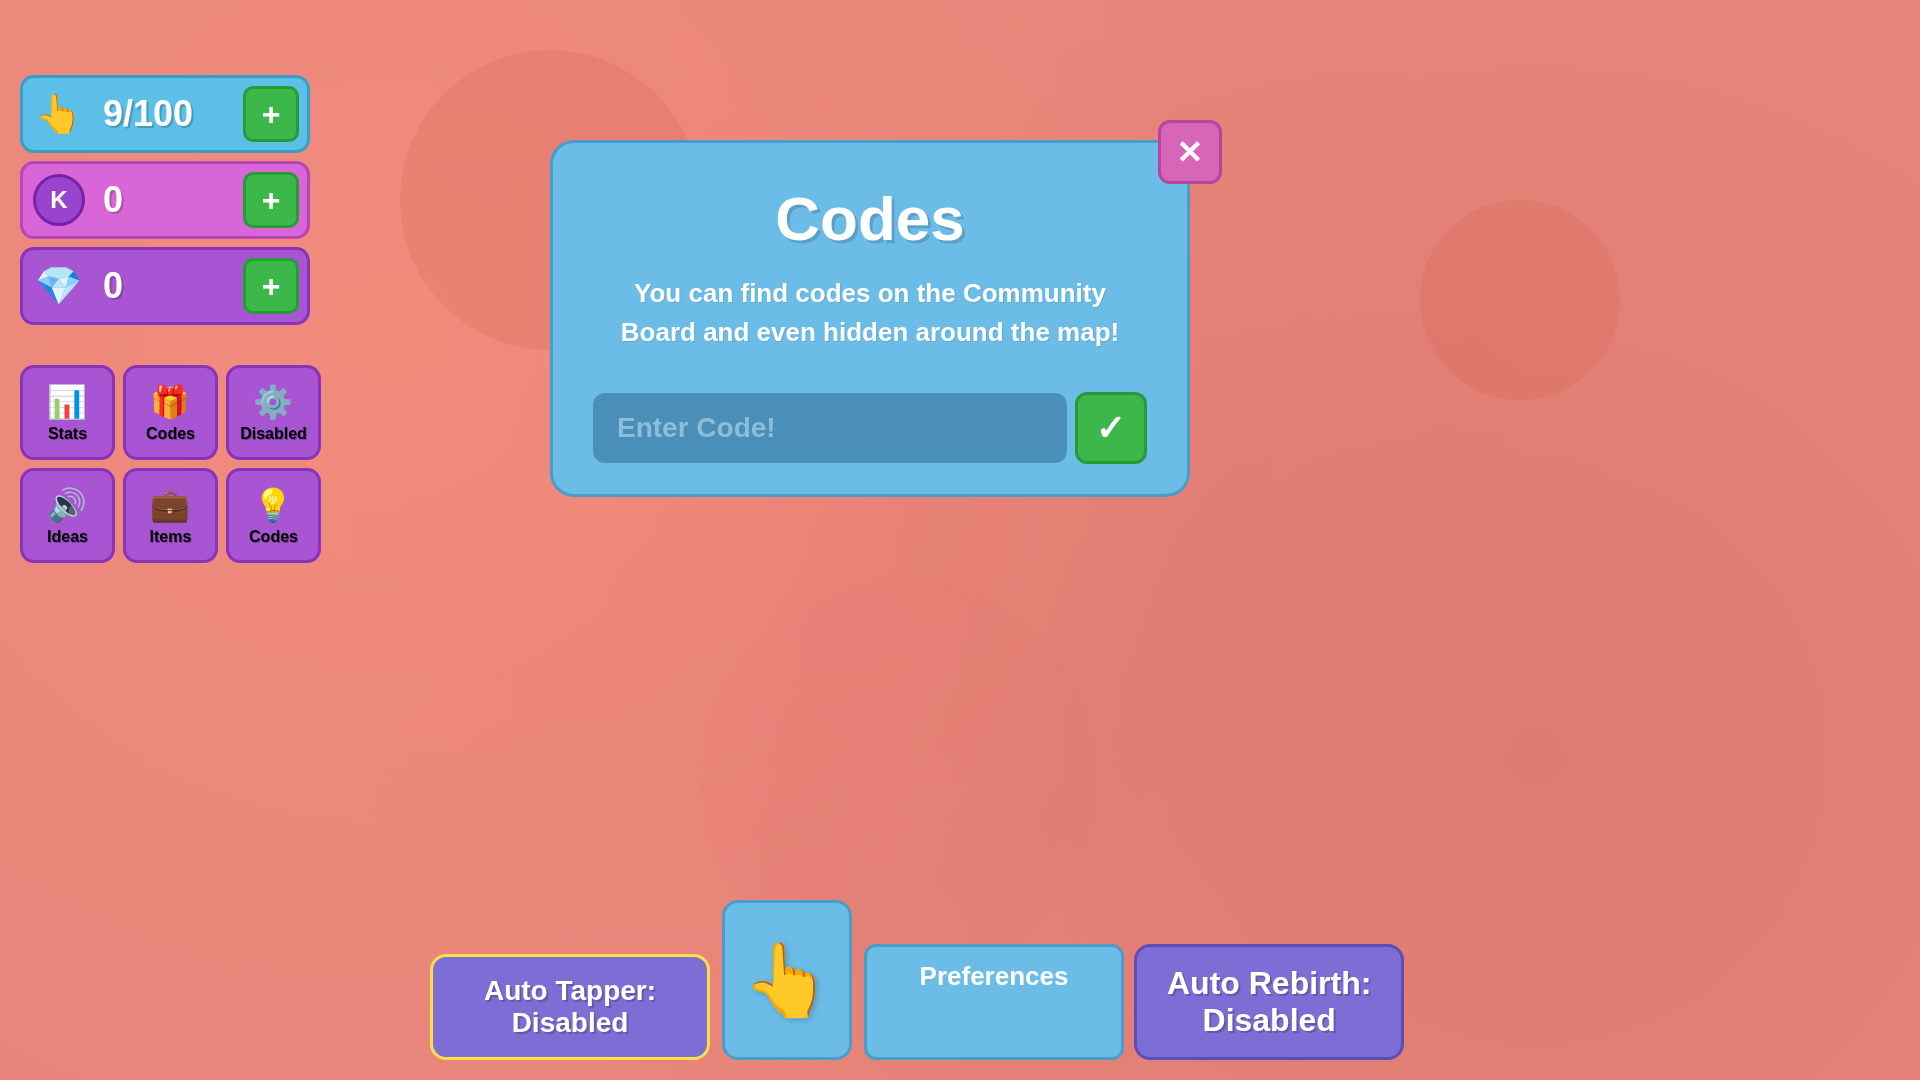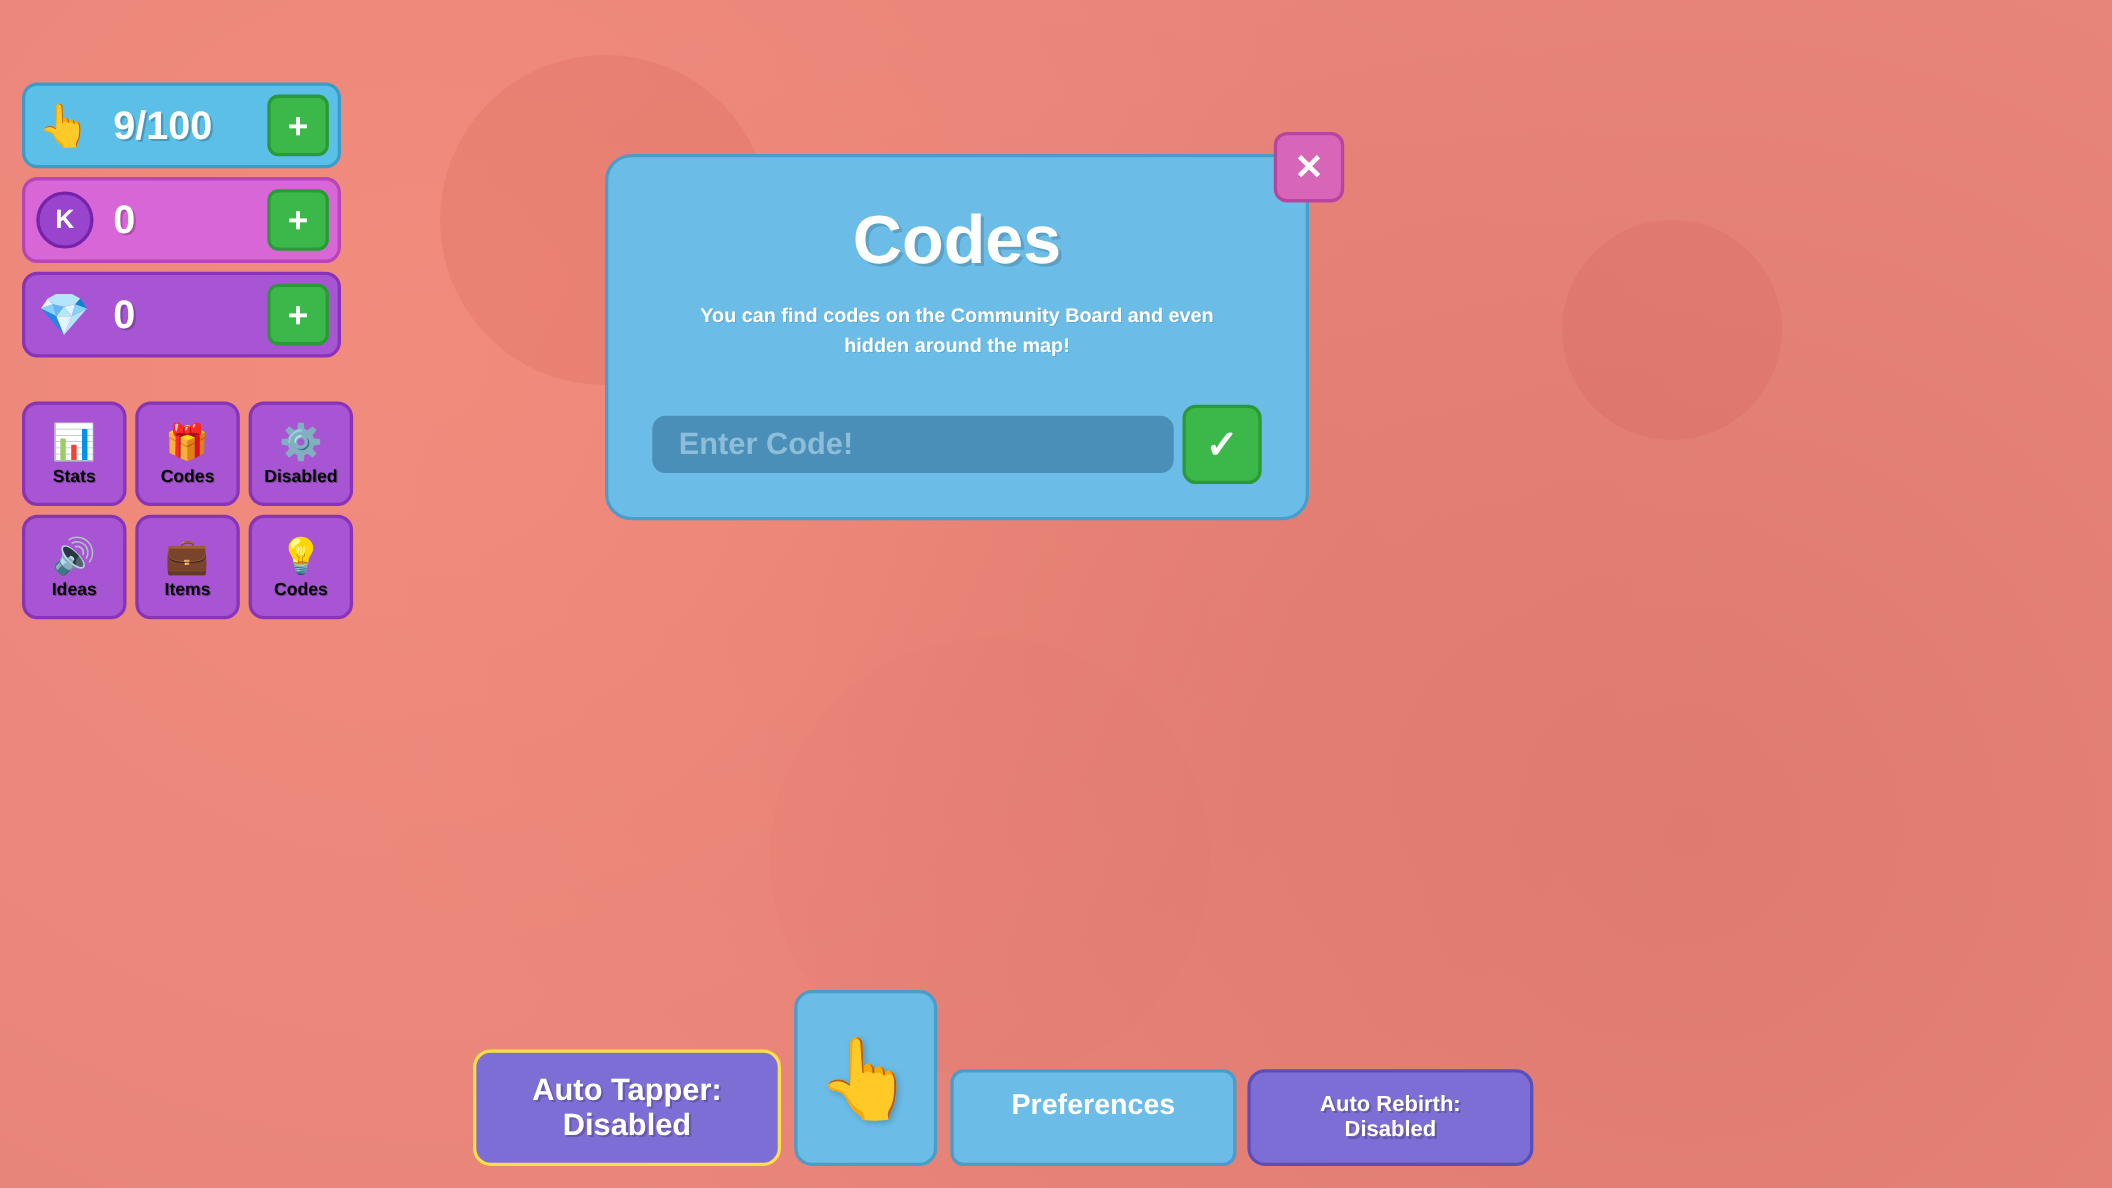--- a/index.html
+++ b/index.html
@@ -147,38 +147,38 @@
       text-align: center;
       font-size: 62px;
       font-weight: bold;
       color: white;
       text-shadow: 3px 3px 0px rgba(0,0,0,0.15);
       margin-bottom: 20px;
     }
 
     .modal-description {
       text-align: center;
-      font-size: 18px;
+      font-size: 26px;
       color: white;
       font-weight: bold;
       line-height: 1.5;
       text-shadow: 1px 1px 0px rgba(0,0,0,0.1);
       margin-bottom: 40px;
       padding: 0 20px;
     }
 
     .code-input-row {
       display: flex;
       gap: 8px;
       align-items: center;
     }
 
     .code-input {
       flex: 1;
-      height: 52px;
+      height: 70px;
       background: #4a8fb8;
       border: none;
       border-radius: 12px;
       padding: 0 24px;
       font-size: 28px;
       font-weight: bold;
       color: #8dbdd8;
       outline: none;
       font-family: inherit;
     }
@@ -286,21 +286,21 @@
       cursor: pointer;
       min-width: 260px;
     }
 
     .auto-rebirth-btn {
       background: #7c6ed4;
       border: 3px solid #5c4eb8;
       border-radius: 16px;
       padding: 18px 30px;
       color: white;
-      font-size: 20px;
+      font-size: 32px;
       font-weight: bold;
       text-align: center;
       cursor: pointer;
       min-width: 260px;
       text-shadow: 2px 2px 0px rgba(0,0,0,0.2);
     }
 
     
     .k-circle {
       width: 52px;

